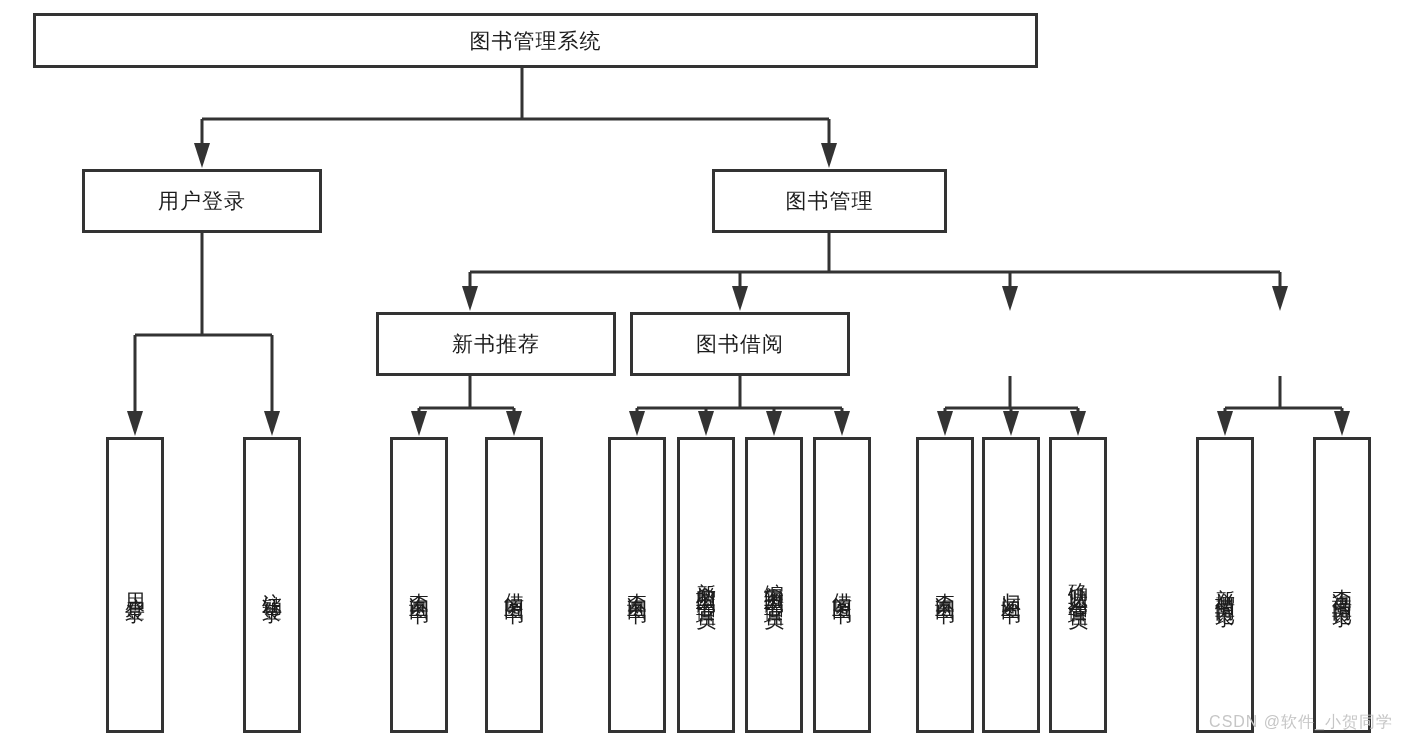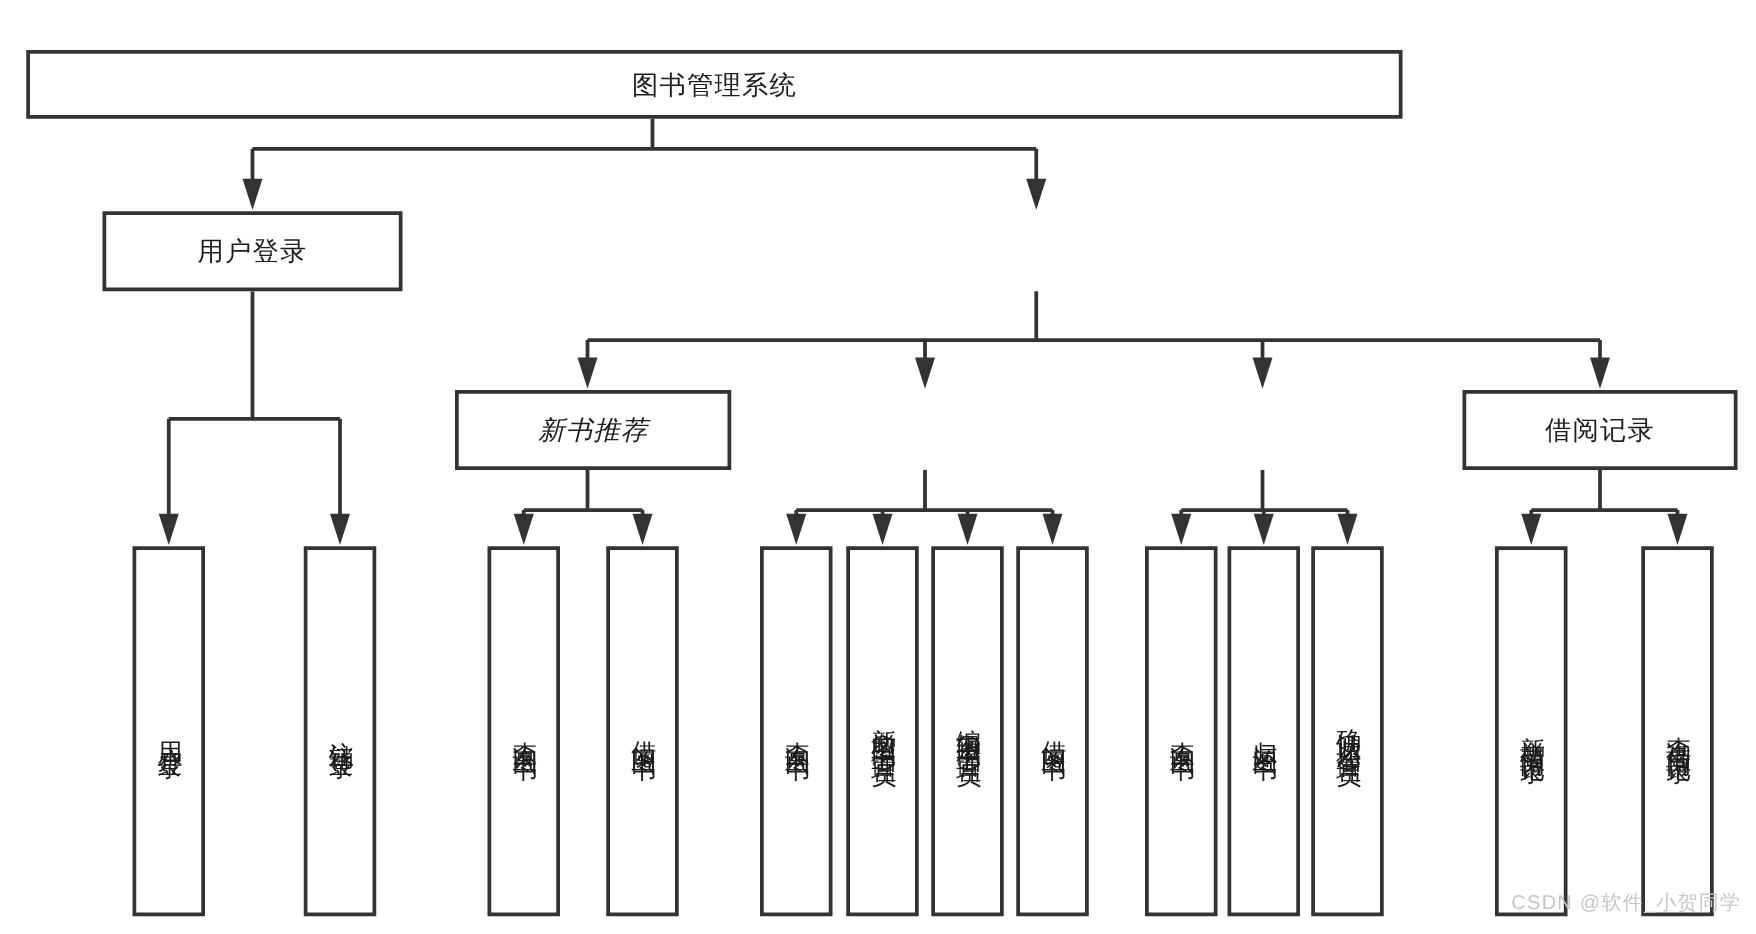--- a/index.html
+++ b/index.html
@@ -78,26 +78,27 @@
       <polygon points="834,411 850,411 842,436" fill="#333333"></polygon>
       <path d="M 1010 376 L 1010 408 M 945 408 L 1078 408 M 945 408 L 945 415 M 1011 408 L 1011 415 M 1078 408 L 1078 415" stroke="#333333" stroke-width="3" fill="none"></path>
       <polygon points="937,411 953,411 945,436" fill="#333333"></polygon>
       <polygon points="1003,411 1019,411 1011,436" fill="#333333"></polygon>
       <polygon points="1070,411 1086,411 1078,436" fill="#333333"></polygon>
       <path d="M 1280 376 L 1280 408 M 1225 408 L 1342 408 M 1225 408 L 1225 415 M 1342 408 L 1342 415" stroke="#333333" stroke-width="3" fill="none"></path>
       <polygon points="1217,411 1233,411 1225,436" fill="#333333"></polygon>
       <polygon points="1334,411 1350,411 1342,436" fill="#333333"></polygon>
     </svg>
 
-  <div class="box h-box" style="left:21px;top:13px;width:1101px;height:55px;margin-top:27px;">图书管理系统</div>
+  <div class="box h-box" style="left:33px;top:13px;width:1005px;height:55px;">图书管理系统</div>
 
   <div class="box h-box" style="left:82px;top:169px;width:240px;height:64px;">用户登录</div>
+  <div class="box h-box" style="left:712px;top:169px;width:235px;height:64px;">图书管理</div>
 
-  <div class="box h-box" style="left:364px;top:312px;width:221px;height:64px;font-style:italic;">新书推荐</div>
-  <div class="box h-box" style="left:1170px;top:312px;width:220px;height:64px;">借阅记录</div>
+  <div class="box h-box" style="left:376px;top:312px;width:240px;height:64px;">新书推荐</div>
+  <div class="box h-box" style="left:630px;top:312px;width:220px;height:64px;">图书借阅</div>
 
   <div class="box v-box" style="left:106px;top:437px;width:58px;height:296px;">用户登录</div>
   <div class="box v-box" style="left:243px;top:437px;width:58px;height:296px;">注销登录</div>
 
   <div class="box v-box" style="left:390px;top:437px;width:58px;height:296px;">查询图书</div>
   <div class="box v-box" style="left:485px;top:437px;width:58px;height:296px;">借阅图书</div>
 
   <div class="box v-box" style="left:608px;top:437px;width:58px;height:296px;">查询图书</div>
   <div class="box v-box" style="left:677px;top:437px;width:58px;height:296px;">新增图书（管理员）</div>
   <div class="box v-box" style="left:745px;top:437px;width:58px;height:296px;">编辑图书（管理员）</div>

